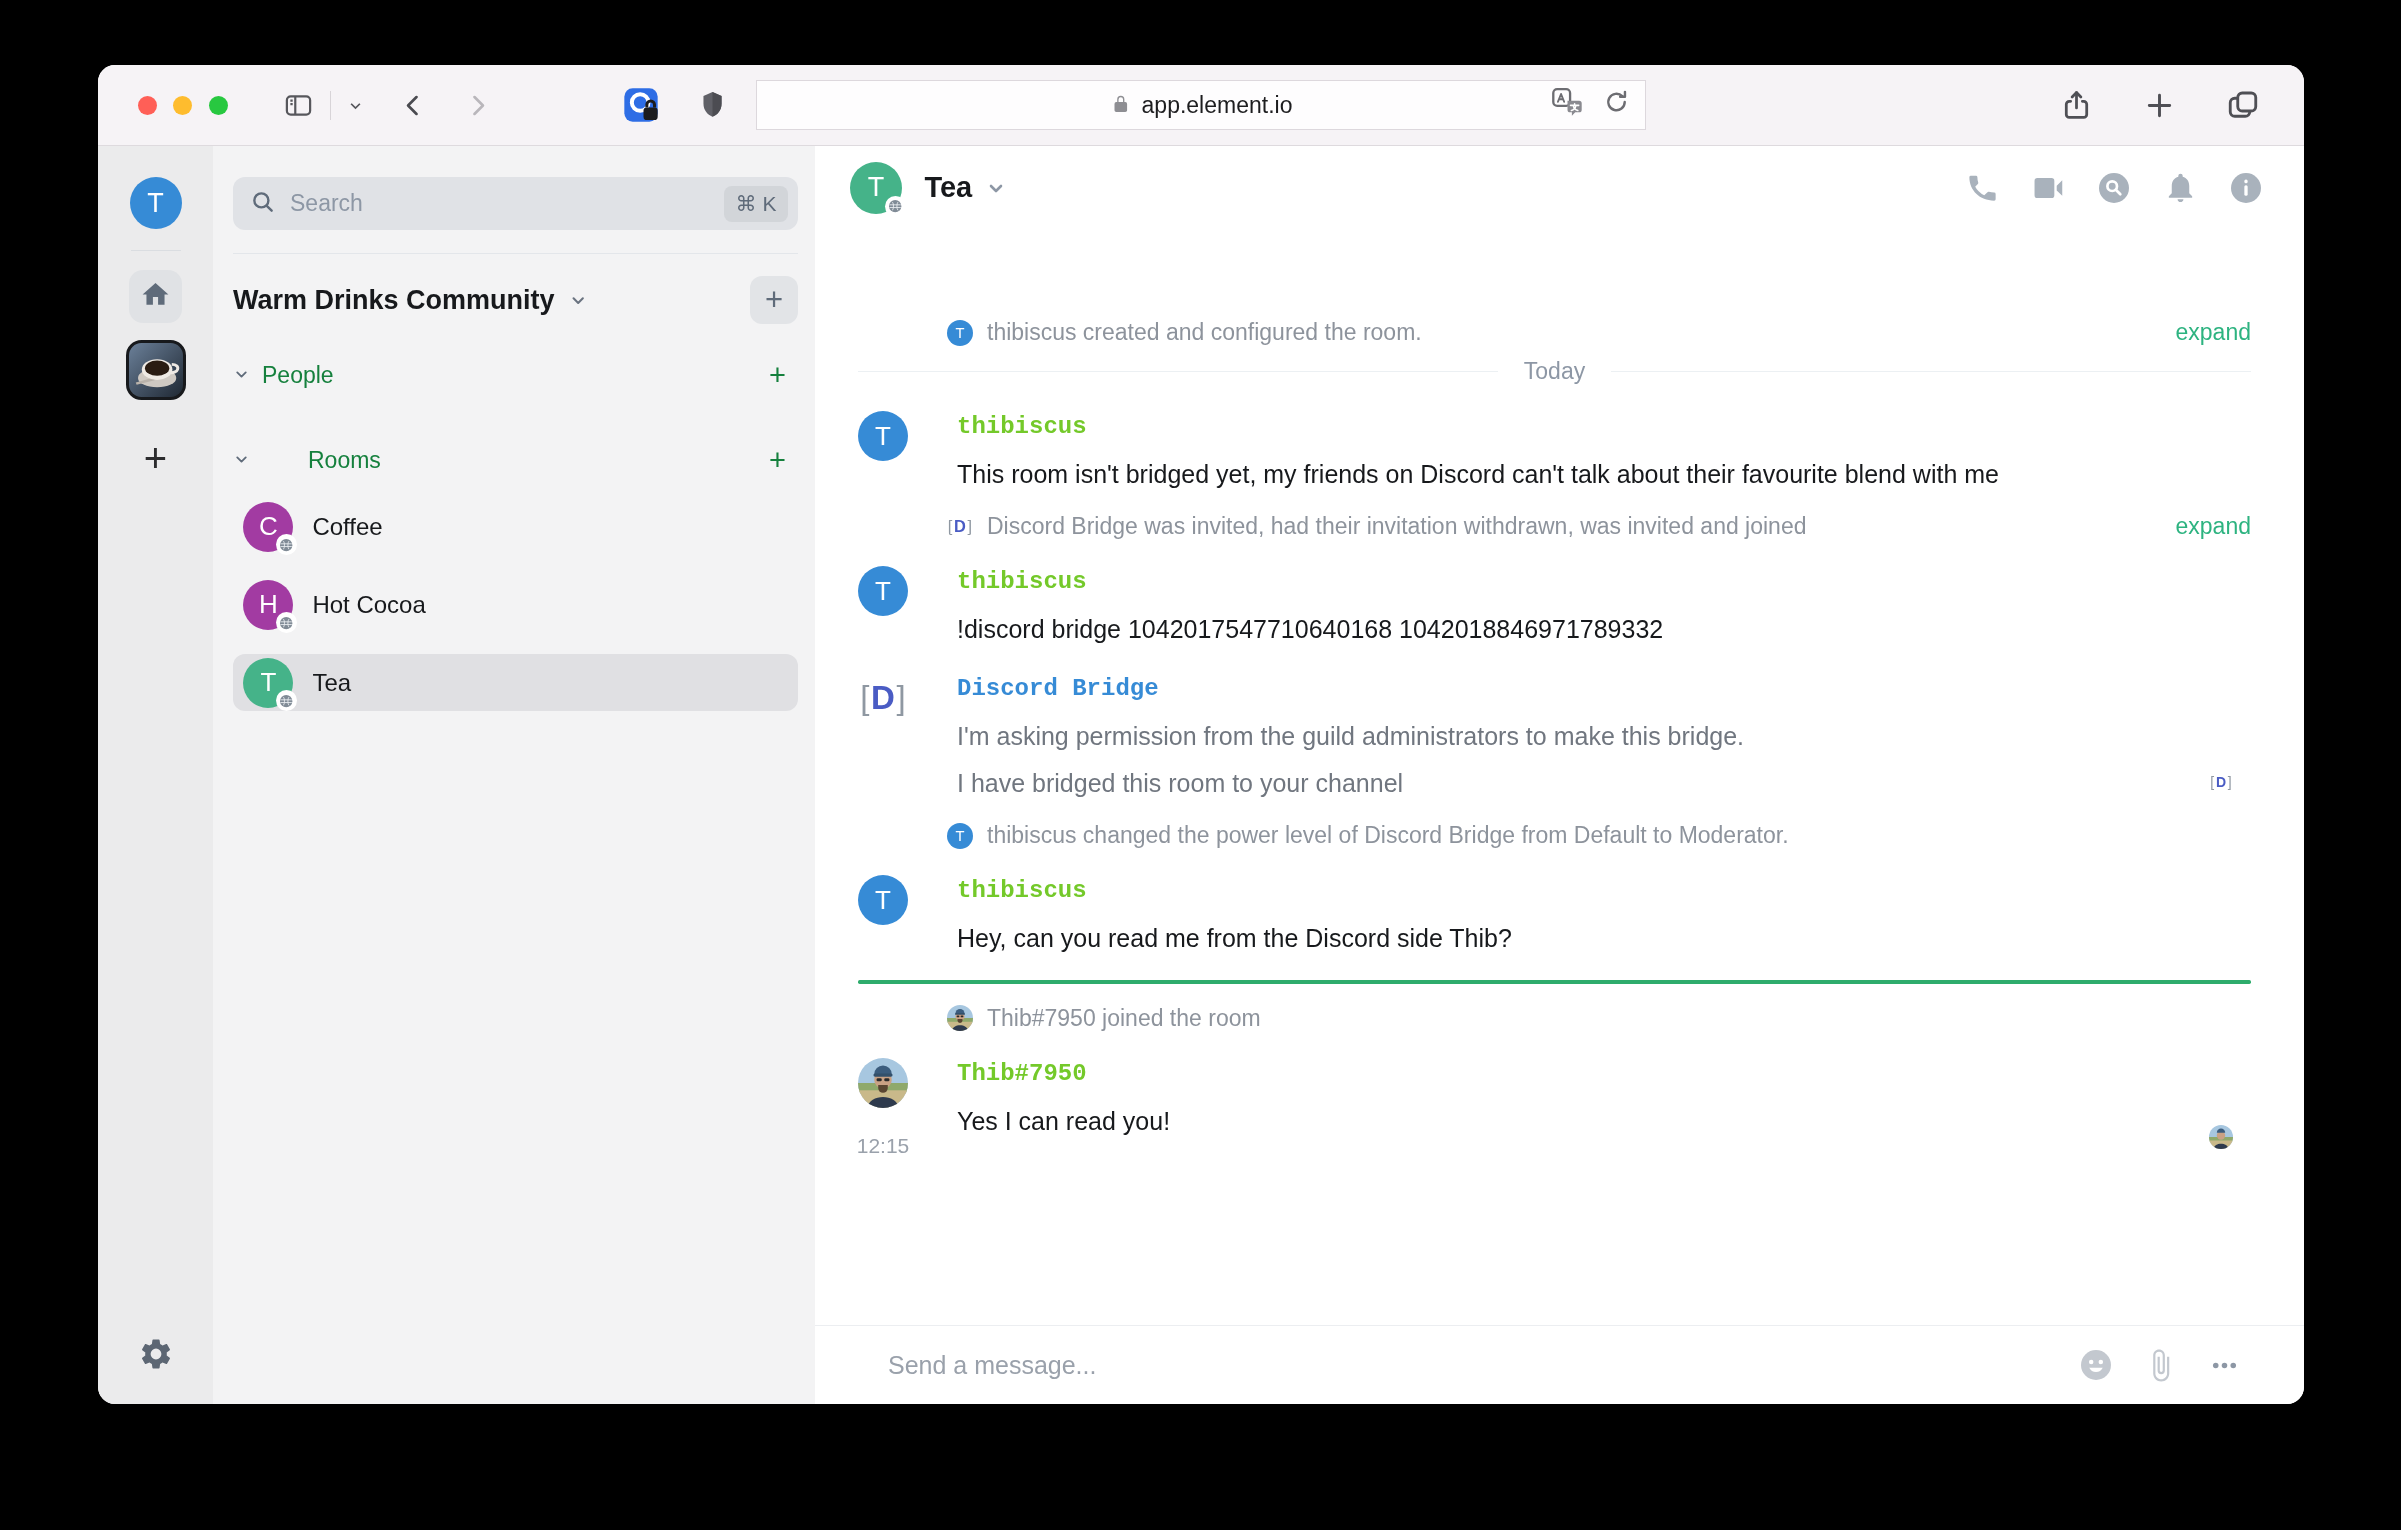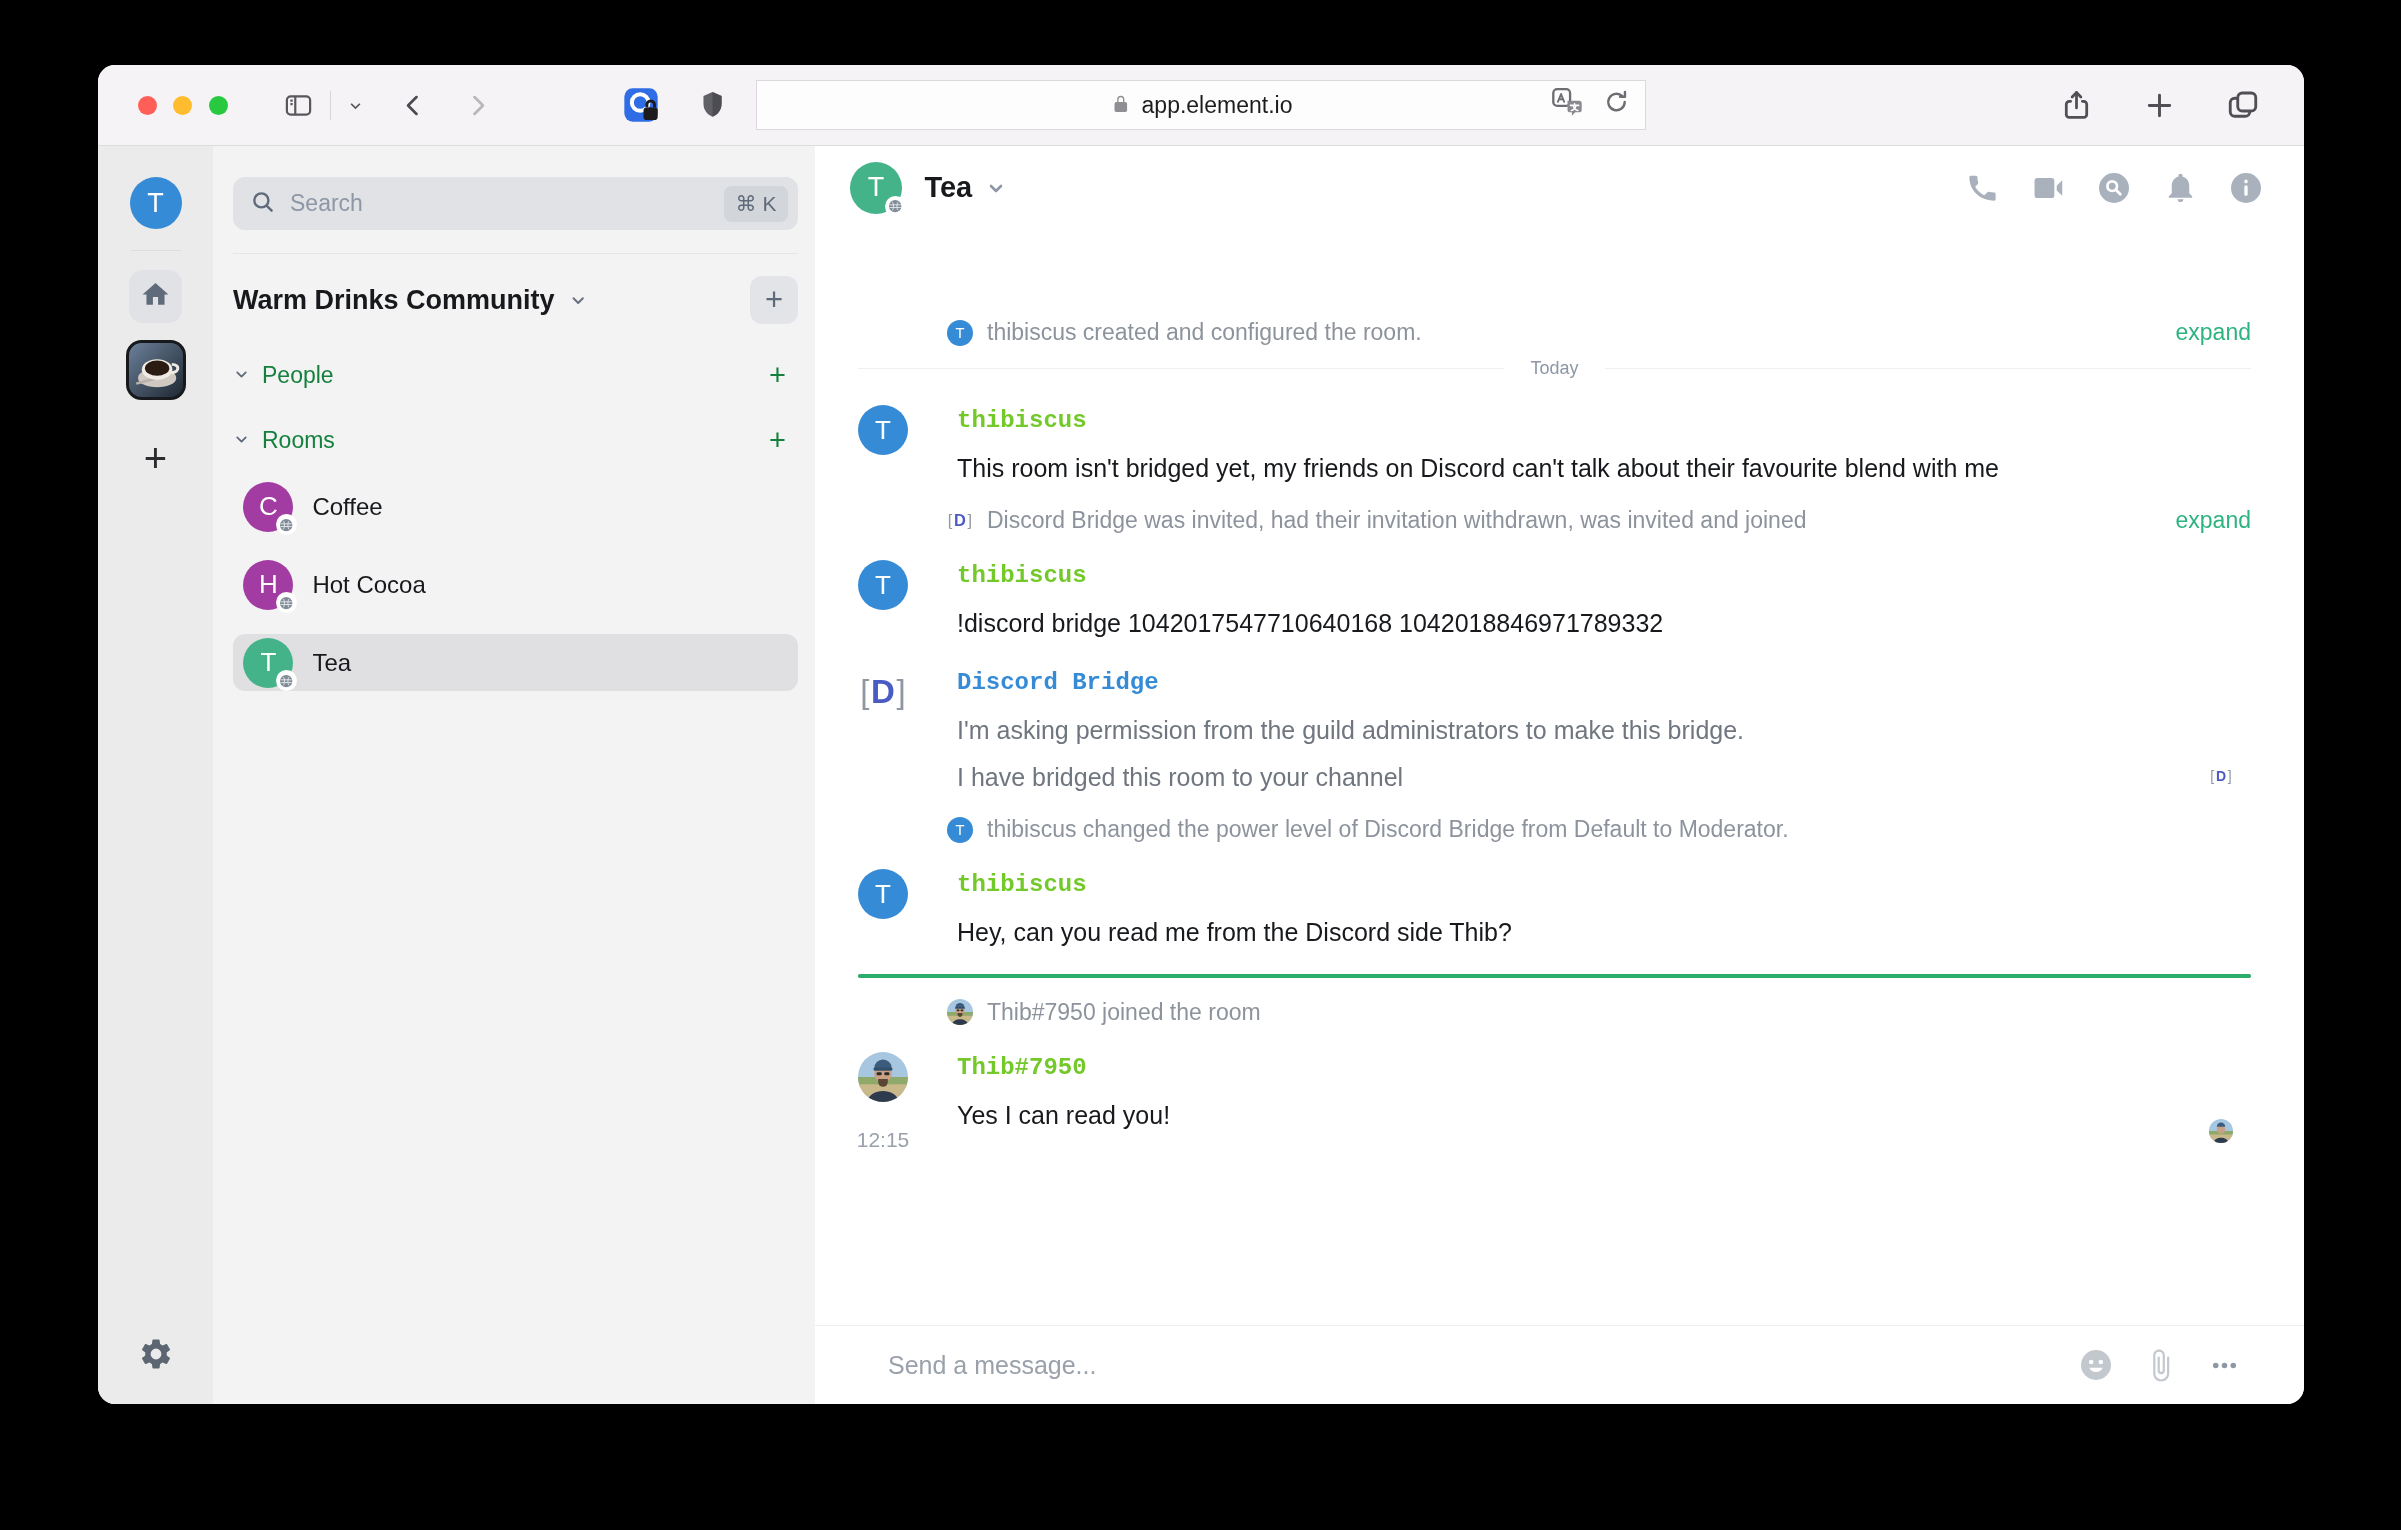--- a/index.html
+++ b/index.html
@@ -38,21 +38,21 @@
   .search { margin-top:31px; height:53px; background:#e0e2e6; border-radius:12px; display:flex; align-items:center; padding:0 10.4px 0 17px; cursor:text; }
   .search .ph { color:#8d97a5; font-size:23px; margin-left:14px; }
   .kbd { margin-left:auto; background:#d2d5d9; border-radius:7.8px; padding:6px 11.2px; color:#5f6b7a; font-size:21px; }
   .rl-hr { height:0.9px; background:#e3e6ea; margin-top:23px; }
   .space-header { display:flex; align-items:center; margin-top:22.4px; height:48px; }
   .sh-title { font-size:27px; font-weight:700; color:#17191c; }
   .space-header .chev { margin-left:12px; display:flex; }
   .sh-plus { margin-left:auto; width:48px; height:48px; border:none; border-radius:12px; background:#e2e4e7; color:#5f6b7a; font-size:31px; font-weight:300; cursor:pointer; }
   .section { display:flex; align-items:center; color:#15803d; }
   .section.people { margin-top:35px; }
-  .section.roomsec { margin-top:32px; }
+  .section.roomsec { margin-top:52px;gap:46px; }
   .section .label { font-size:23px; margin-left:12px; }
   .section .plus { margin-left:auto; font-size:29px; font-weight:300; margin-right:12px; cursor:pointer; }
   .room-row { display:flex; align-items:center; height:57px; border-radius:12px; margin-top:21px; padding:0 10.4px; cursor:pointer; }
   .room-row:first-of-type { margin-top:24px; }
   .room-row.selected { background:#e0e0e3; }
   .avatar { position:relative; border-radius:50%; color:#fff; display:flex; align-items:center; justify-content:center; flex:0 0 auto; }
   .avatar.a58 { width:50px; height:50px; font-size:26px; }
   .avatar.a60 { width:52px; height:52px; font-size:27px; }
   .globe { position:absolute; right:-3.5px; bottom:-3.5px; width:21px; height:21px; border-radius:50%; background:#fff; display:flex; align-items:center; justify-content:center; }
   .room-name { margin-left:19px; font-size:24px; color:#17191c; }
@@ -72,21 +72,21 @@
   .btn { height:67px; border-radius:12px; font-size:25px; font-weight:700; display:flex; align-items:center; padding:0 35px; cursor:pointer; font-family:"Liberation Sans",sans-serif; }
   .btn.primary { background:#3eb189; border:none; color:#fff; gap:15.5px; }
   .btn.secondary { background:#fff; border:1.7px solid #3eb189; color:#2fae7f; }
 
   .event { display:flex; align-items:center; margin:21px 53px 0 132px; color:#8d939c; font-size:23px; }
   .event.first { margin-top:90px; }
   .event .mini { width:26px; height:26px; border-radius:50%; margin-right:14px; flex:0 0 auto; display:flex; align-items:center; justify-content:center; color:#fff; font-size:14.7px; overflow:hidden; }
   .event .mini.photo { border-radius:50%; }
   .expand { margin-left:auto; color:#2db380; cursor:pointer; }
 
-  .day-sep { display:flex; align-items:center; gap:26px; margin:12px 53px 0 43px; color:#8d97a5; font-size:18px; }
+  .day-sep { display:flex; align-items:center; gap:26px; margin:12px 53px 0 43px; color:#8d97a5; font-size:23px; }
   .day-sep .line { flex:1; height:0.9px; background:#ecf0f3; }
 
   .msg { display:flex; padding:0 53px 0 43px; margin-top:26px; position:relative; }
   .msg .avcol { width:50px; flex:0 0 50px; display:flex; flex-direction:column; align-items:center; }
   .msg .avcol .avatar { cursor:pointer; }
   .timestamp { margin-top:26px; font-size:21px; color:#9aa1ab; }
   .msg .body { margin-left:49px; flex:1; min-width:0; }
   .sender { font-size:24px; font-weight:700; margin-top:2px; cursor:pointer; display:inline-block;font-family:Liberation Mono, monospace; }
   .sender.lime { color:#74c92a; }
   .sender.blue { color:#368bd6; }

